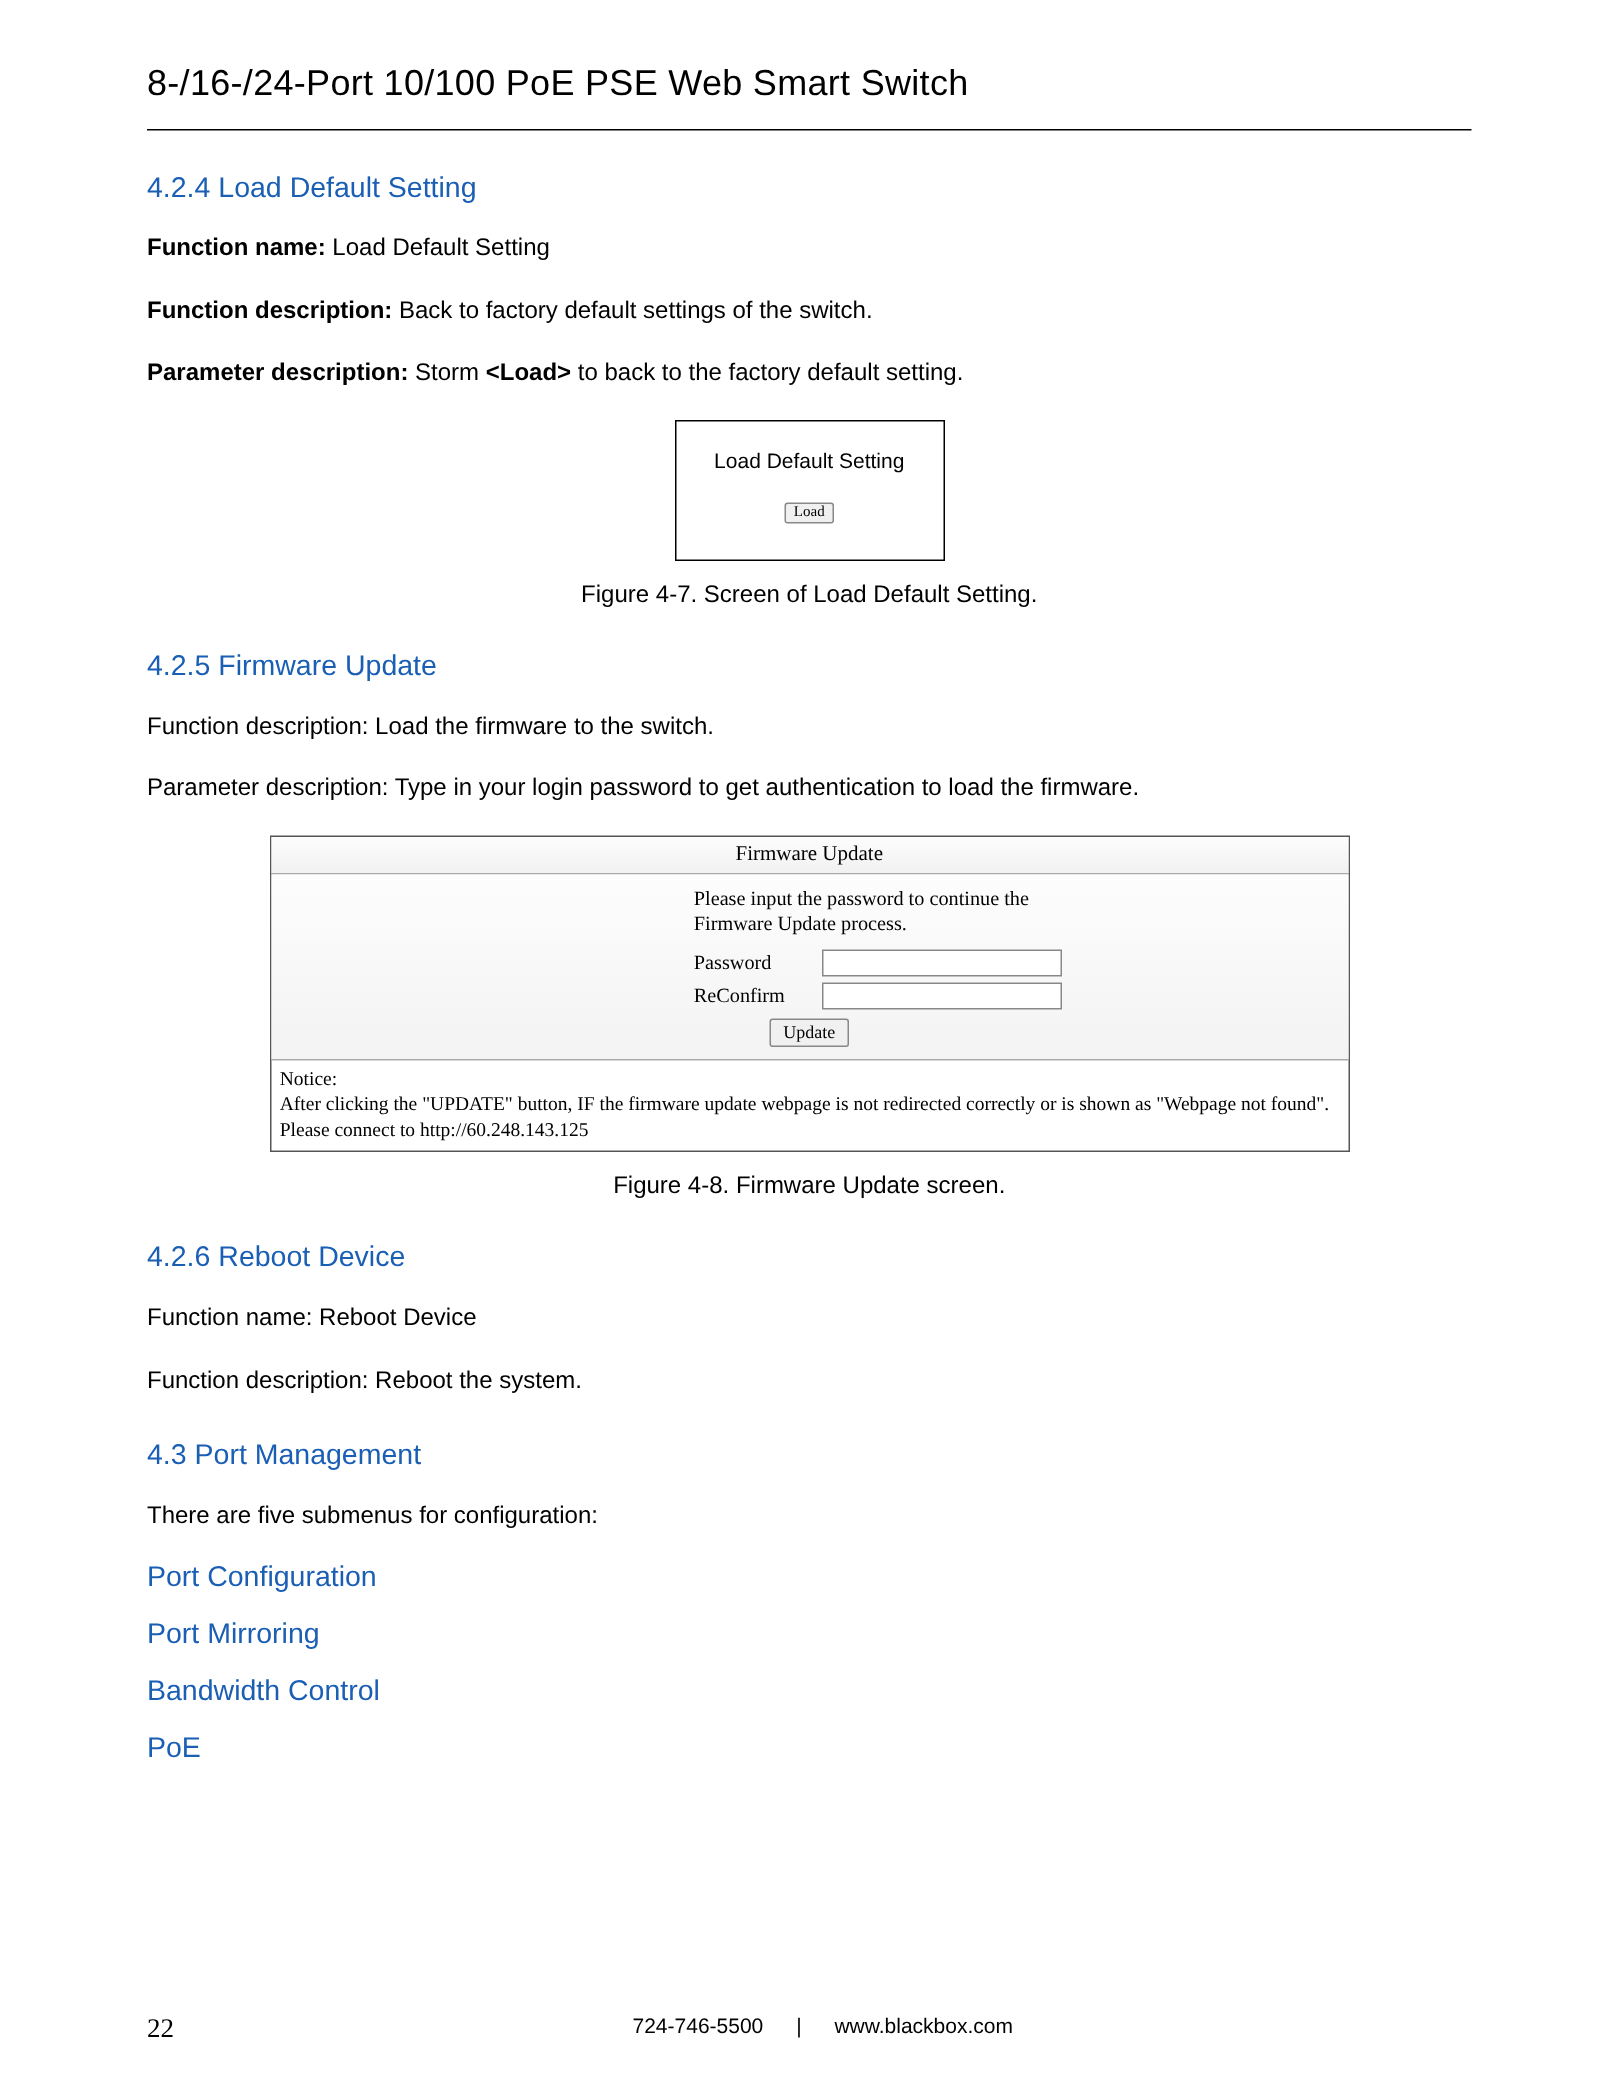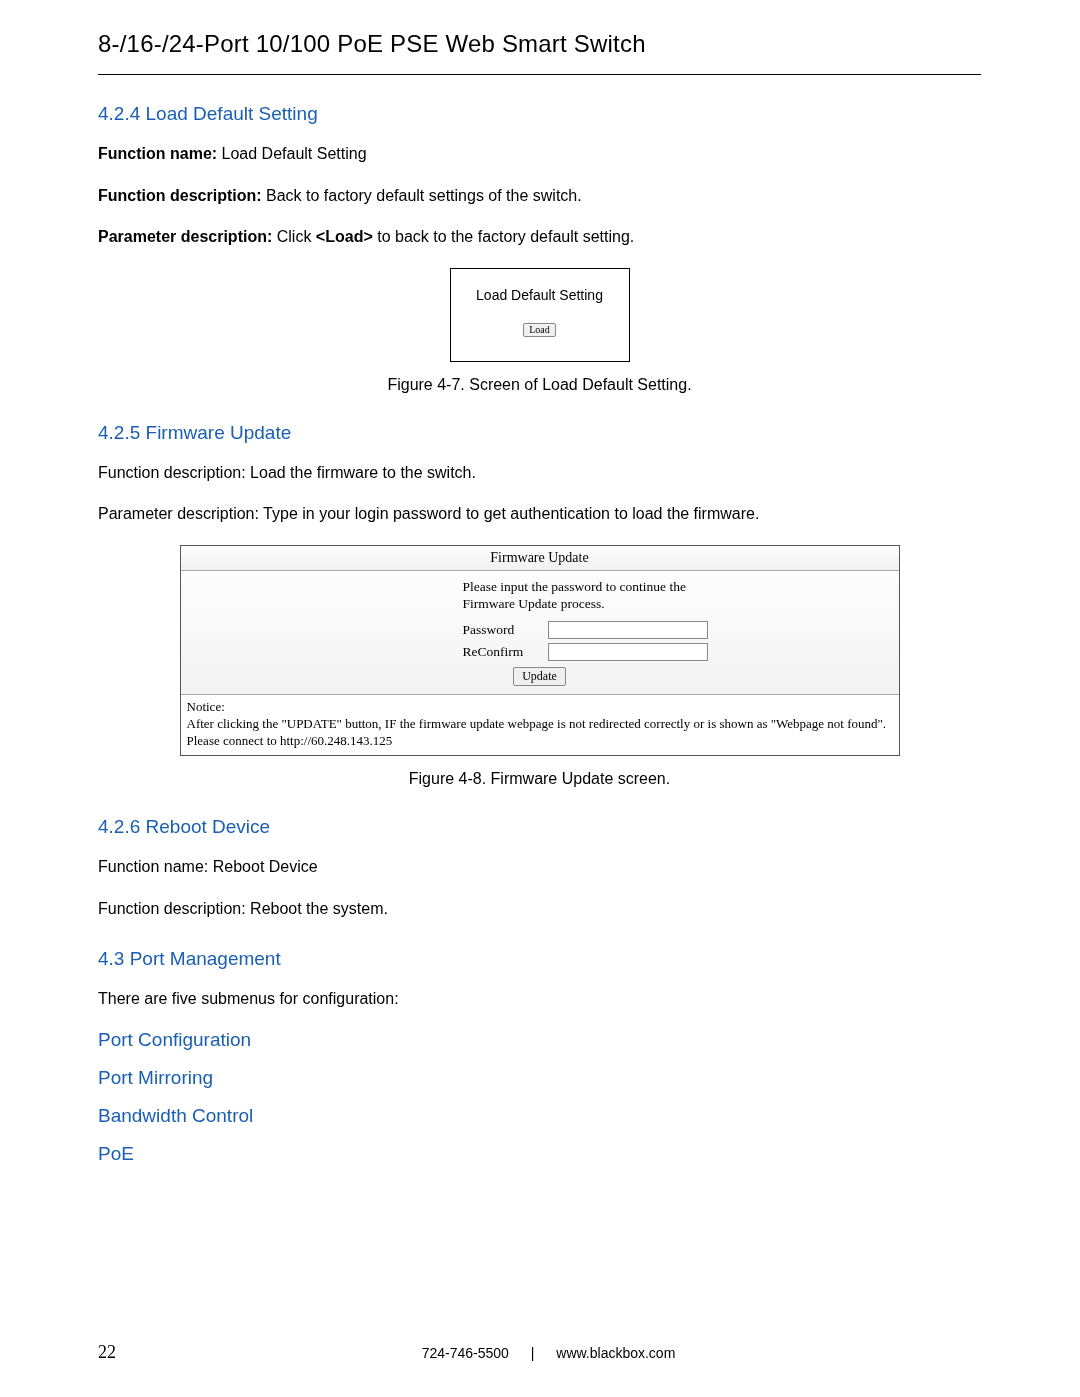--- a/index.html
+++ b/index.html
@@ -1,17 +1,17 @@
 <!DOCTYPE html>
 <html><head>
 <meta charset="utf-8">
 <style>
   * { box-sizing: border-box; margin: 0; padding: 0; }
   html, body { width: 1080px; background: #fff; font-family: Arial, Helvetica, sans-serif; color: #000; }
-  .page { width: 1079px; min-height: 1397px; padding: 30px 98px 0 98px; position: relative; }
+  .page { width: 1079px; min-height: 1397px; padding: 42px 98px 0 98px; position: relative; }
   .doc-title { font-size: 24px; font-weight: 400; margin-bottom: 16px; letter-spacing: 0.2px; }
   .hr { border: none; border-top: 1.5px solid #000; margin-bottom: 28px; }
   .section-h { color: #1a5fb4; font-size: 19px; font-weight: 400; margin-top: 28px; margin-bottom: 18px; }
   .section-h.first { margin-top: 0; }
   .para { font-size: 16px; line-height: 1.35; margin-bottom: 20px; }
   .para .bold { font-weight: 700; }
   .link { color: #1a5fb4; font-size: 19px; margin-bottom: 16px; display: block; }
   .fig-caption { text-align: center; font-size: 16px; margin: 14px 0 18px 0; }
 
   
@@ -26,41 +26,41 @@
   .fig48-head { text-align: center; padding: 4px 0; border-bottom: 1px solid #aaa; background: linear-gradient(#fdfdfd,#f1f1f1); font-size: 14px; }
   .fig48-body { padding: 8px 0 8px 0; border-bottom: 1px solid #aaa; background: linear-gradient(#fdfdfd,#f3f3f3); }
   .fig48-instr { padding: 0 0 6px 282px; font-size: 13.5px; line-height: 1.25; }
   .fig48-row { display: flex; align-items: center; padding: 2px 0 2px 282px; gap: 21px; }
   .fig48-label { width: 64px; font-size: 13.5px; }
   .fig48-input { width: 160px; height: 18px; border: 1px solid #888; background: #fff; font-size: 12px; padding: 0 2px; }
   .fig48-update-row { text-align: center; padding-top: 4px; }
   .fig48-update { font-family: 'Times New Roman', serif; font-size: 12px; border: 1px solid #888; border-radius: 2px; padding: 1px 8px; background: #f0f0f0; cursor: pointer; }
   .fig48-notice { padding: 4px 6px 6px 6px; font-size: 13px; line-height: 1.3; }
 
-  .footer { position: absolute; bottom: 34px; left: 98px; right: 98px; display: flex; align-items: center; }
+  .footer { position: absolute; bottom: 34px; left: 98px; right: 98px; display: flex; align-items: flex-start; }
   .footer-page { font-size: 18px; font-family: 'Times New Roman', serif; }
   .footer-center { flex: 1; text-align: center; font-size: 14px; font-family: Arial, sans-serif; }
   .footer-divider { margin: 0 18px; }
 </style>
 </head>
 <body>
 
 <div class="page">
   <div class="doc-title">8-/16-/24-Port 10/100 PoE PSE Web Smart Switch</div>
   <hr class="hr">
 
   <div class="section-h first">4.2.4 Load Default Setting</div>
   <p class="para">
     <span class="bold">Function name:</span><span>  Load Default Setting</span>
   </p>
   <p class="para">
     <span class="bold">Function description:</span><span> Back to factory default settings of the switch.</span>
   </p>
   <p class="para">
-    <span class="bold">Parameter description:</span><span> Click </span><span class="bold">&lt;Load&gt;</span><span> to back to the factory default setting.</span>
+    <span class="bold">Parameter description:</span><span> Storm </span><span class="bold">&lt;Load&gt;</span><span> to back to the factory default setting.</span>
   </p>
 
   <div class="fig47-wrap">
     <div class="fig47-box">
       <div class="fig47-title">Load Default Setting</div>
       <button class="fig47-btn">Load</button>
     </div>
   </div>
   <div class="fig-caption">Figure 4-7. Screen of Load Default Setting.</div>
 

